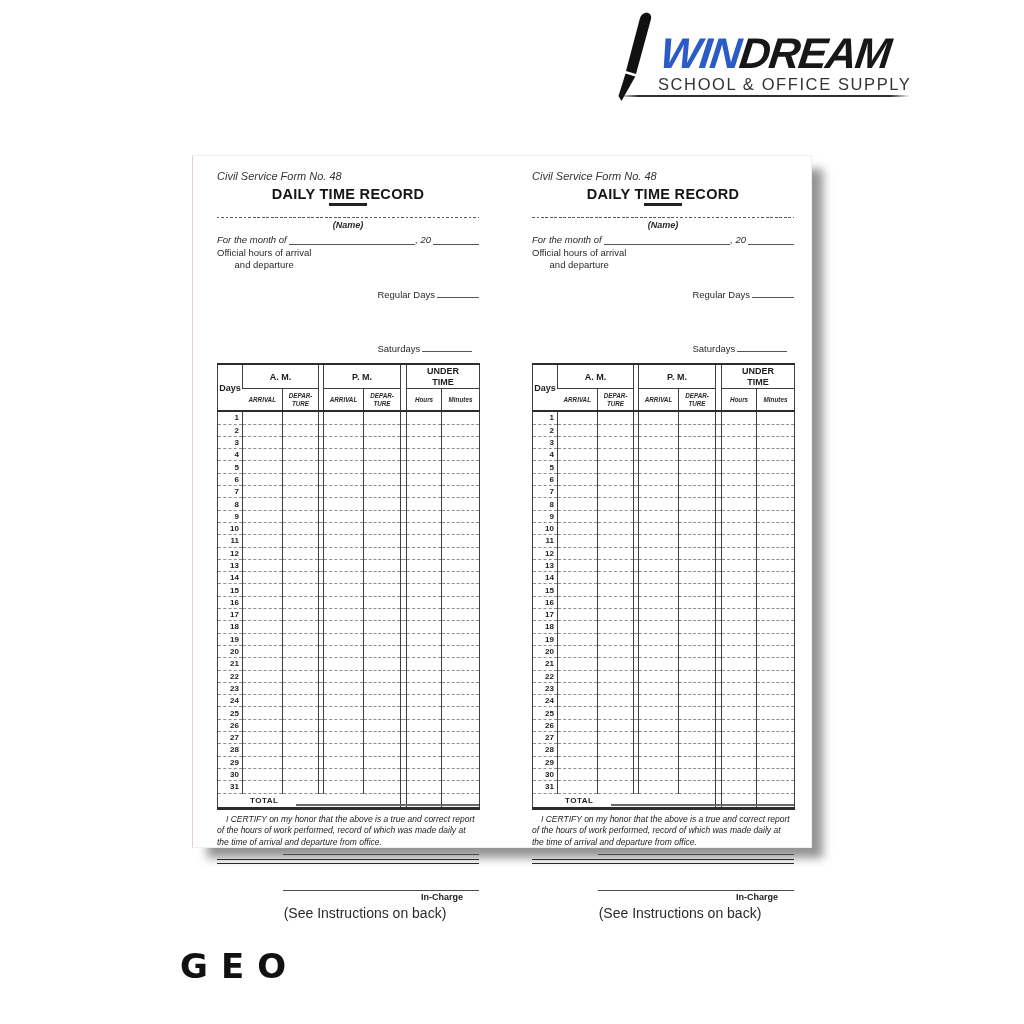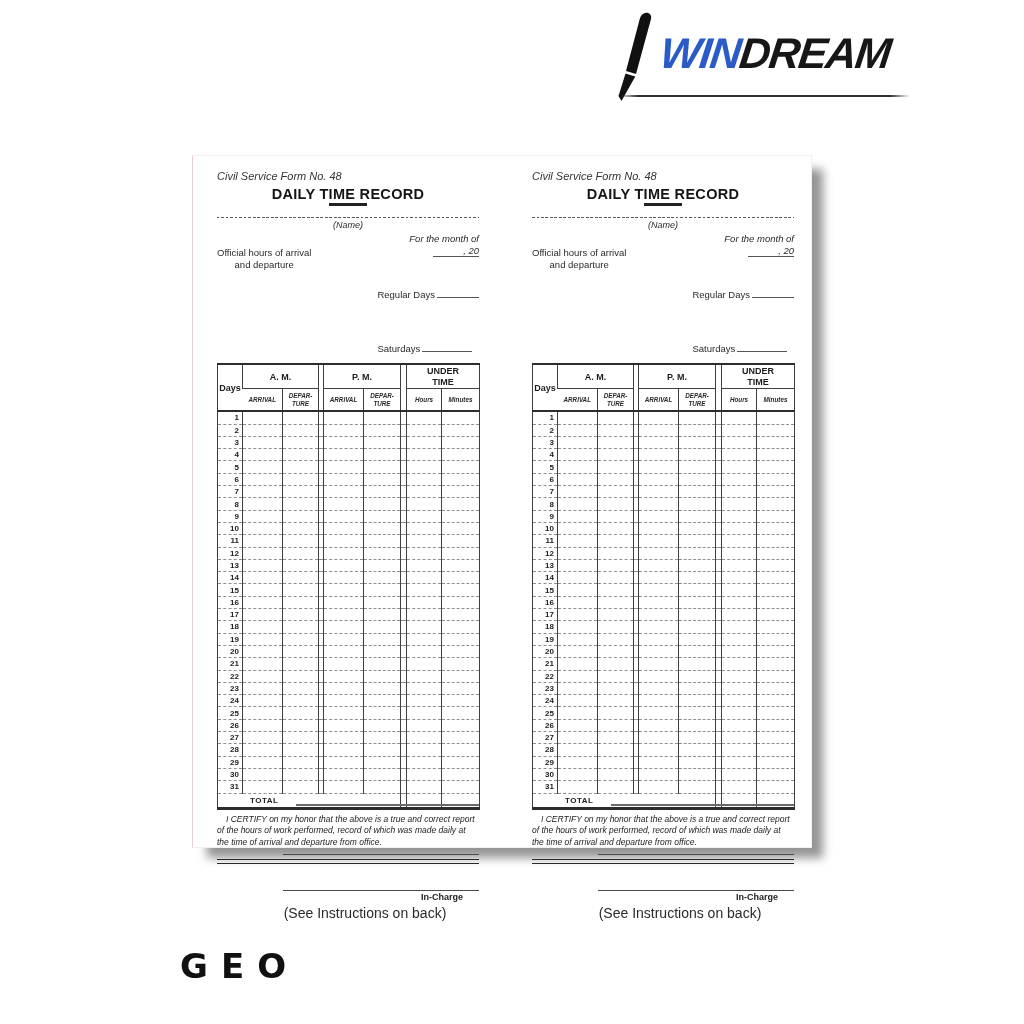--- a/index.html
+++ b/index.html
@@ -22,22 +22,22 @@
          box-sizing:border-box;border:1px solid #f2efef;border-left:1px solid #e7cfcf;
          box-shadow:13px 12px 9px -2px rgba(0,0,0,0.42);
          display:flex;justify-content:space-between;padding:14px 17px 0 24px;}
   .dtr-form{width:262px;font-size:9.5px;}
 
   .form-no{font-size:11px;font-style:italic;color:#333;height:10px;margin-bottom:6px;}
   .form-title{font-size:14.5px;font-weight:bold;text-align:center;letter-spacing:0.3px;color:#151515;}
   .title-underline{width:38px;height:2.5px;background:#222;margin:1px auto 0;}
   .dotted-rule{height:1.8px;margin-top:11px;
                background:repeating-linear-gradient(90deg,#5a5a5a 0 2.5px,transparent 2.5px 4.5px);}
-  .name-label{text-align:center;font-weight:normal;font-style:italic;font-size:9px;margin-top:2px;}
-  .month-line{display:flex;align-items:flex-end;font-style:italic;margin-top:3px;height:12px;flex-direction:column;}
+  .name-label{text-align:center;font-weight:bold;font-style:italic;font-size:9px;margin-top:2px;}
+  .month-line{display:flex;align-items:flex-end;font-style:italic;margin-top:3px;height:12px;}
   .blank{display:inline-block;border-bottom:1px solid #555;height:10px;margin-left:2px;}
   .grow{flex:1;}
   .w46{width:46px;} .w42{width:42px;} .w50{width:50px;}
   .hours-block{display:flex;justify-content:space-between;margin-top:2px;line-height:12px;}
   .hb-left{display:inline-block;}
   .hb-center{text-align:center;}
   .hb-row{white-space:nowrap;margin-top:40px;}
 
   
   .table-wrap{position:relative;margin-top:8px;}
@@ -85,20 +85,21 @@
 
 <div class="canvas">
 
   <div class="logo">
     <svg class="pen" width="44" height="92" viewBox="0 0 44 92">
       <path d="M31 1 C35 0 38 3 37 7 L22 62 L12 59 L26 6 C27 3.5 28.5 1.6 31 1 Z" fill="#111"></path>
       <path d="M21.3 64.5 L11.5 61.5 L4.5 84 L7.5 89 Z" fill="#111"></path>
     </svg>
     <div class="logo-words">
       <div class="logo-word"><span class="win" style="color: rgb(43, 91, 199);">WIN</span><span class="dream">DREAM</span></div>
+      <div class="tagline">SCHOOL &amp; OFFICE SUPPLY</div>
     </div>
     <div class="logo-rule"></div>
   </div>
 
   <div class="paper">
     <div>
   <div class="dtr-form">
     <div class="form-no">Civil Service Form No. 48</div>
     <div class="form-title">DAILY TIME RECORD</div>
     <div class="title-underline"></div>

